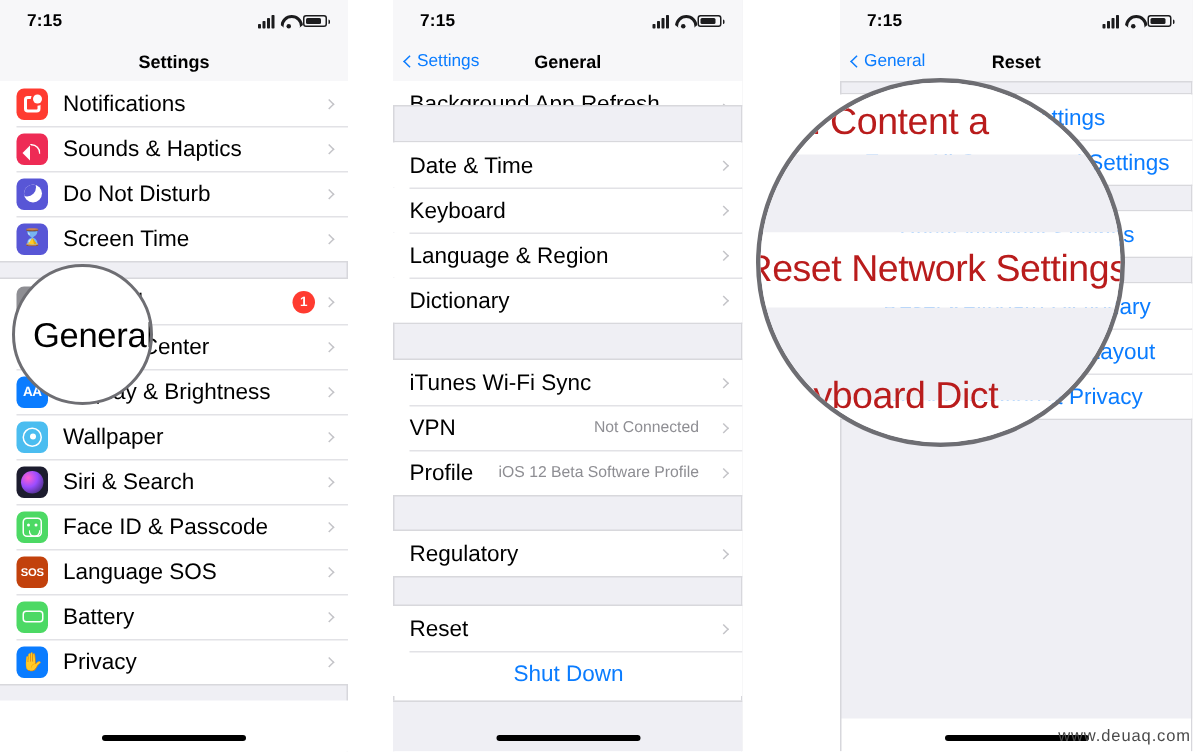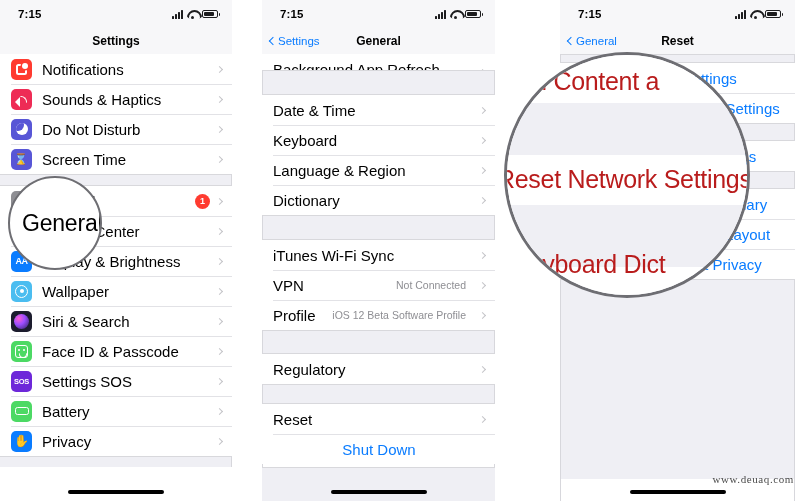--- a/index.html
+++ b/index.html
@@ -293,22 +293,22 @@
     color: #b91c1c;
     font-size: 25px;
     white-space: nowrap;
     letter-spacing: -.3px;
   }
 
   
   .watermark {
     position: absolute;
     right: 6px;
-    bottom: 16px;
-    font-family: Liberation Serif, serif;
+    bottom: 4px;
+    font-family: Liberation Sans, sans-serif;
     font-size: 11px;
     color: #4a4a4a;
     letter-spacing: .6px;
   }
 </style>
 </head>
 <body>
 
 <div id="stage">
 
@@ -402,24 +402,24 @@
         <span class="chev-r"></span>
       </div>
       <div class="row">
         <span class="row-icon" style="background:#4cd964">
             <span class="g-face"></span>
           </span>
         <span class="row-label">Face ID &amp; Passcode</span>
         <span class="chev-r"></span>
       </div>
       <div class="row">
-        <span class="row-icon" style="background:#6d28d9">
+        <span class="row-icon" style="background:#c2410c">
             <span class="g-sos">SOS</span>
           </span>
-        <span class="row-label">Settings SOS</span>
+        <span class="row-label">Language SOS</span>
         <span class="chev-r"></span>
       </div>
       <div class="row">
         <span class="row-icon" style="background:#4cd964">
             <span class="g-batt"></span>
           </span>
         <span class="row-label">Battery</span>
         <span class="chev-r"></span>
       </div>
       <div class="row">

